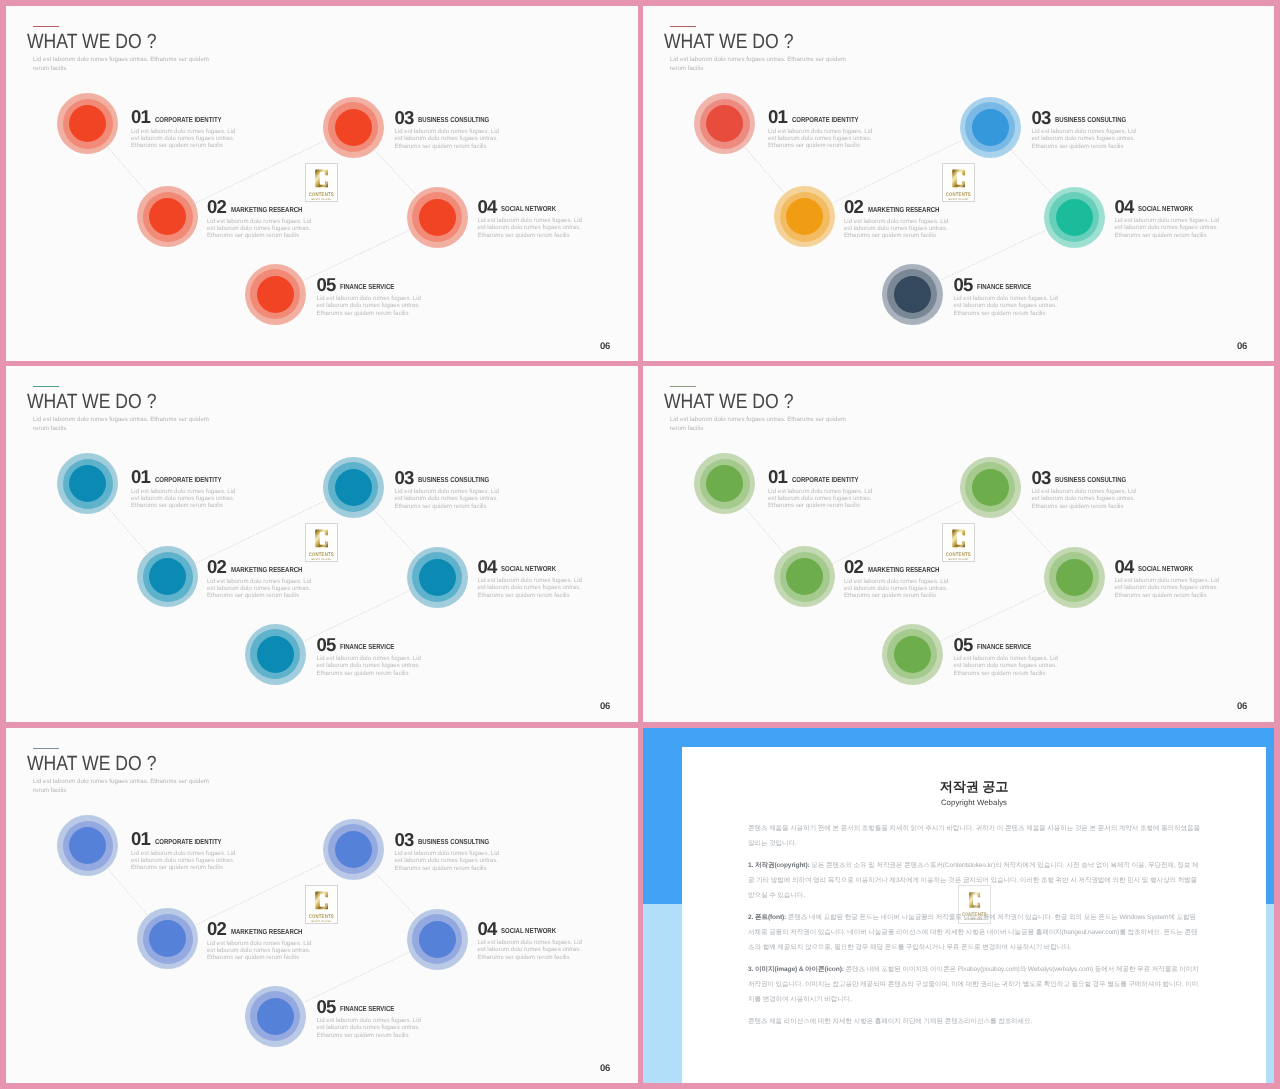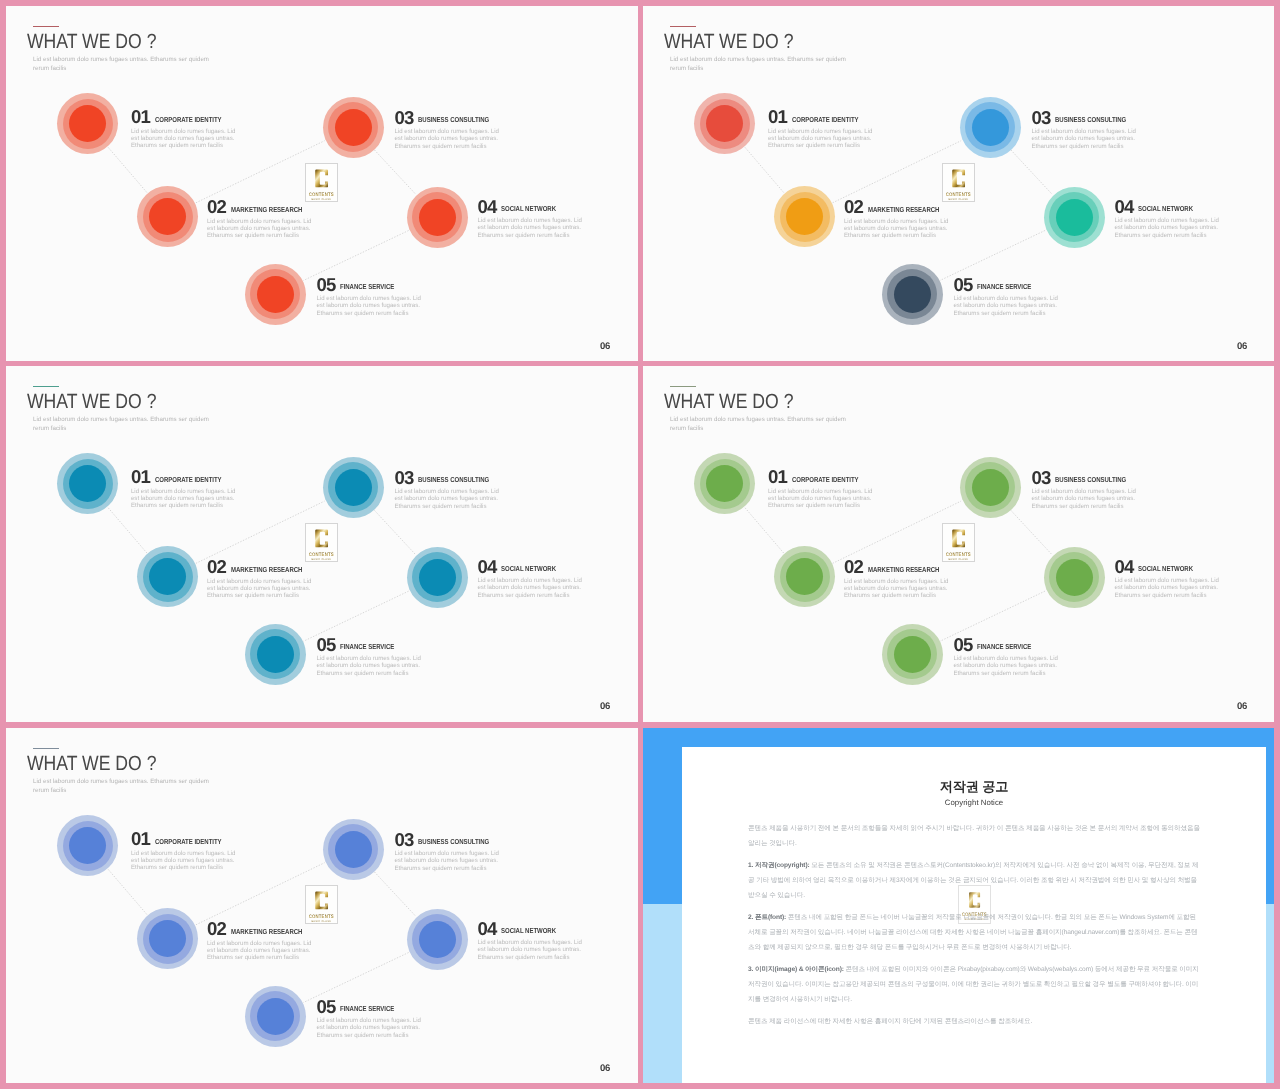--- a/index.html
+++ b/index.html
@@ -430,21 +430,21 @@
   </div>
   <div class="pagenum">06</div>
 </div>
 <div class="panel p5" style="background:transparent">
   <div class="cp">
     <div class="cp-top"></div>
     <div class="cp-bot"></div>
   </div>
   <div class="cp-card">
     <div class="cp-title">저작권 공고</div>
-    <div class="cp-sub">Copyright Notice</div>
+    <div class="cp-sub">Copyright Webalys</div>
     <div class="cp-logo">
       <svg class="cp-logo-c" viewBox="0 0 60 74">
         <defs>
               <linearGradient id="gldw" x1="0.08" y1="0" x2="0.92" y2="1">
           <stop offset="0" stop-color="#6d5110"></stop>
                 <stop offset="0.16" stop-color="#c2a049"></stop>
           <stop offset="0.33" stop-color="#f6ecc1"></stop>
                 <stop offset="0.5" stop-color="#d7b659"></stop>
           <stop offset="0.68" stop-color="#8c6c1c"></stop>
                 <stop offset="0.85" stop-color="#d9c07a"></stop>

